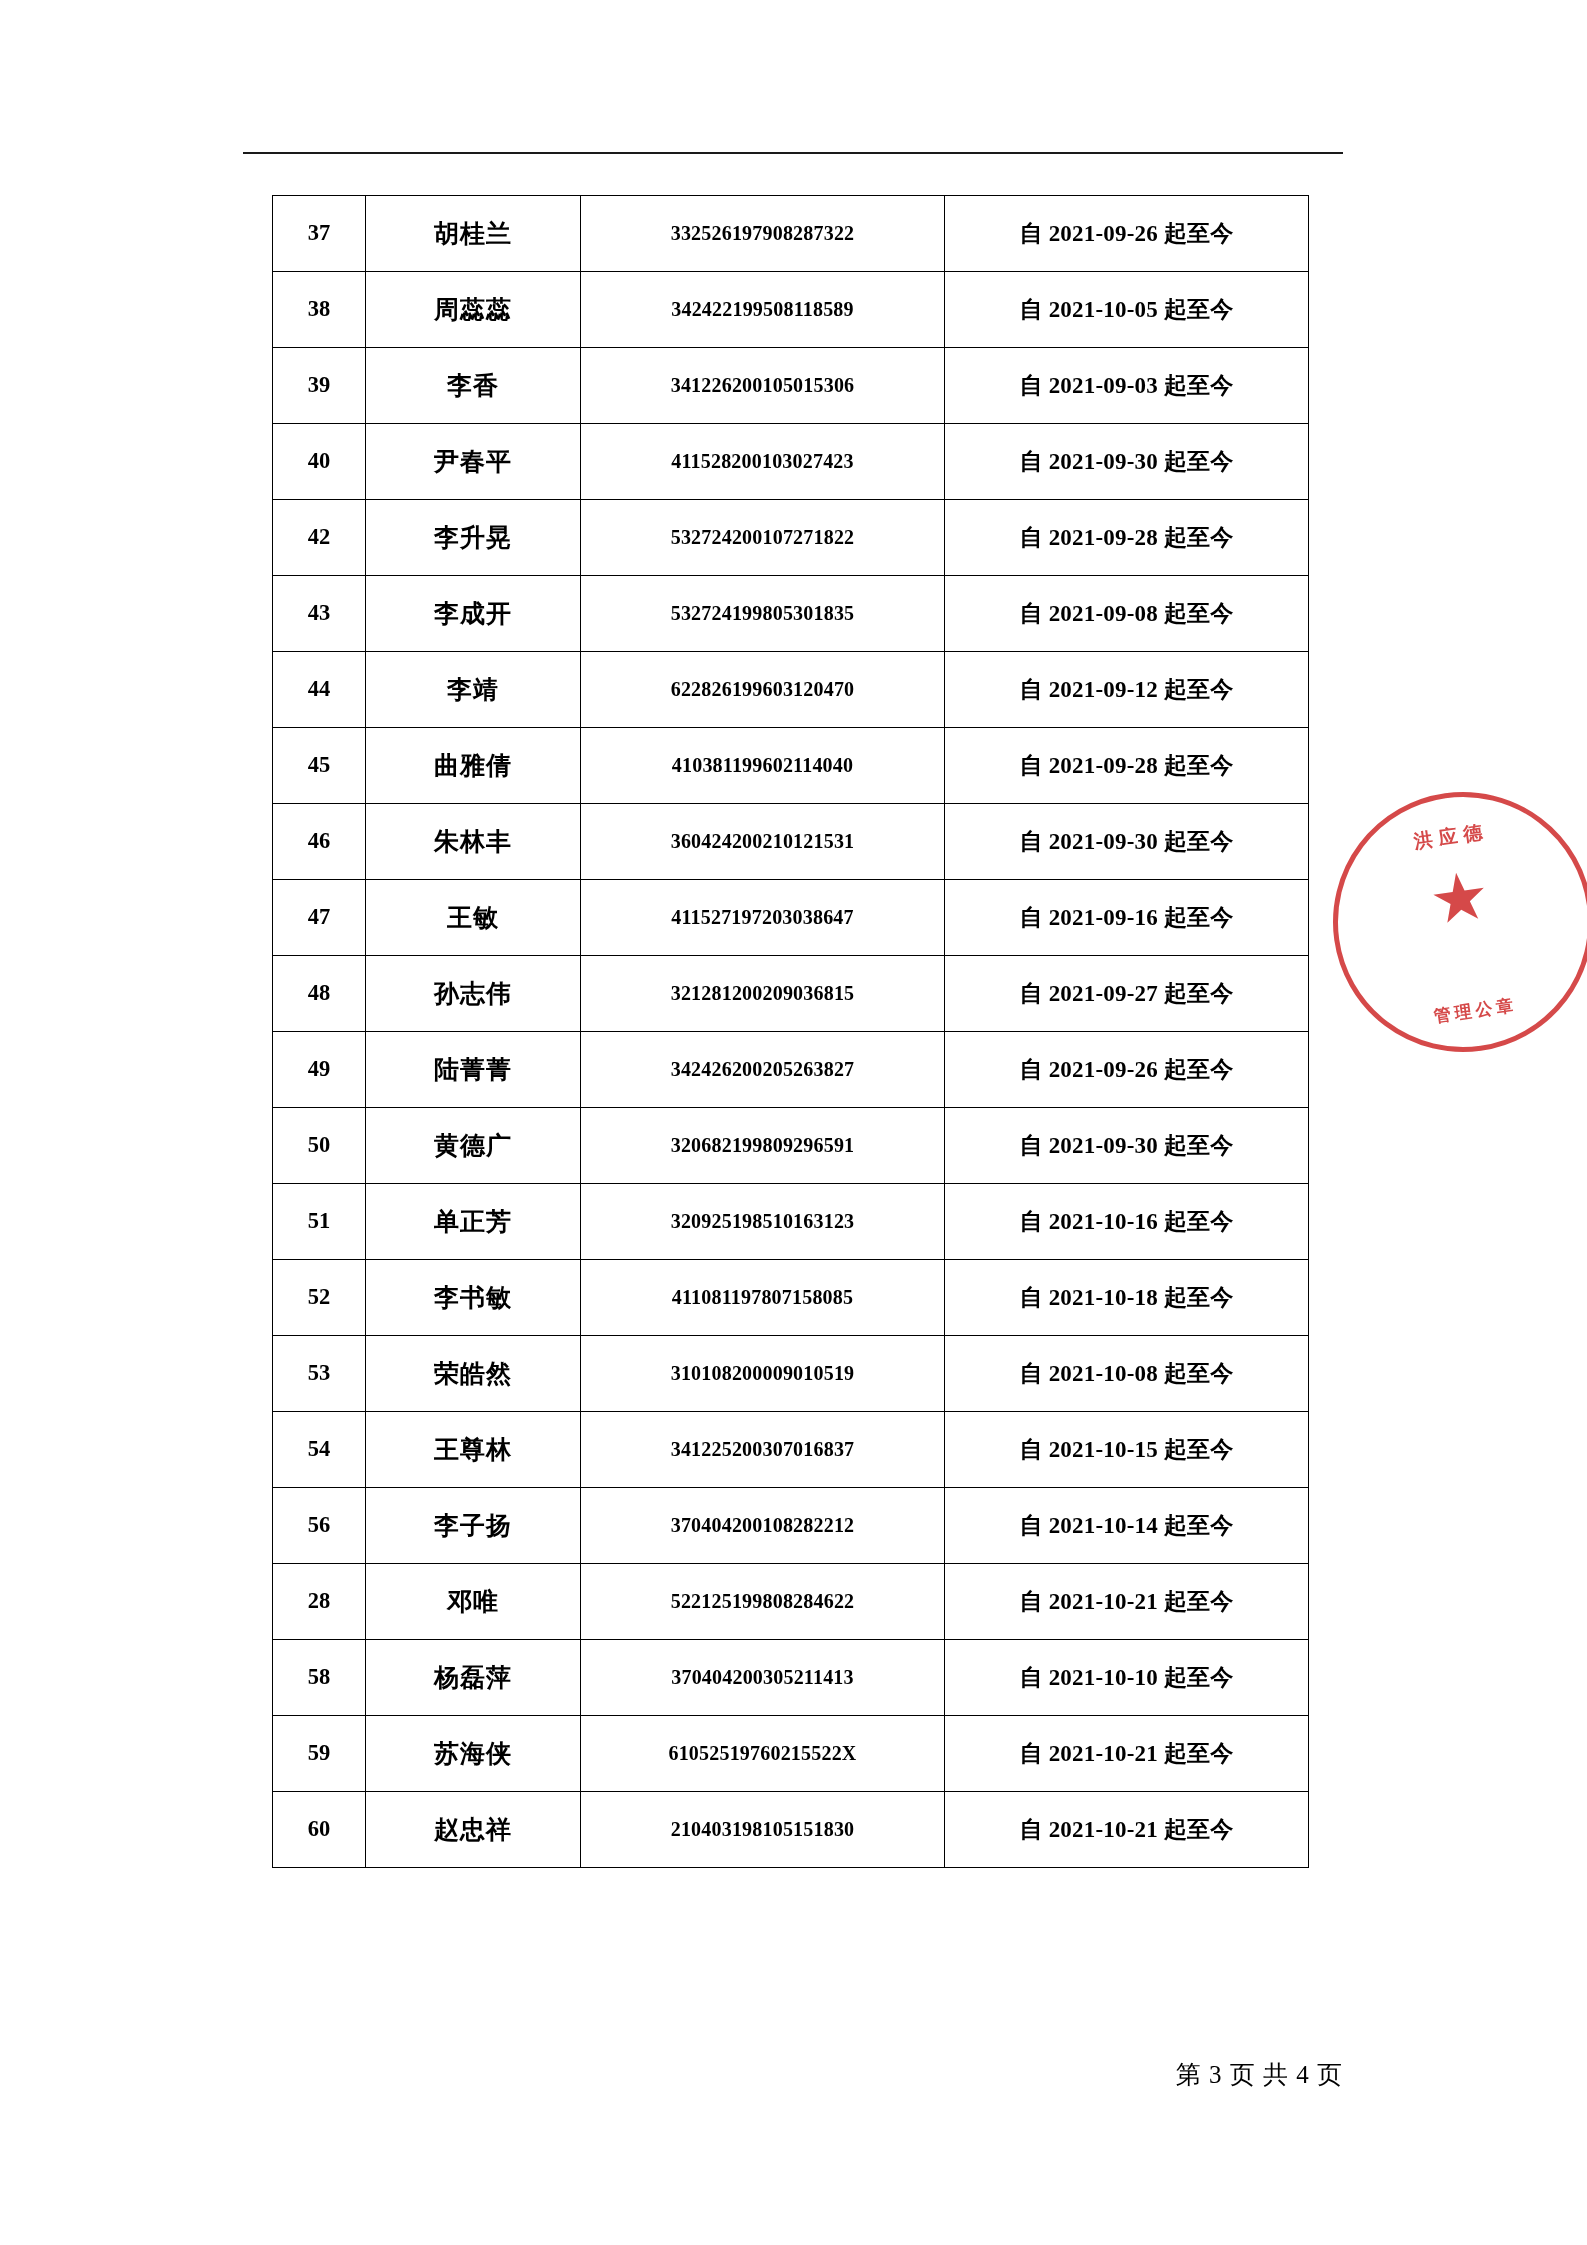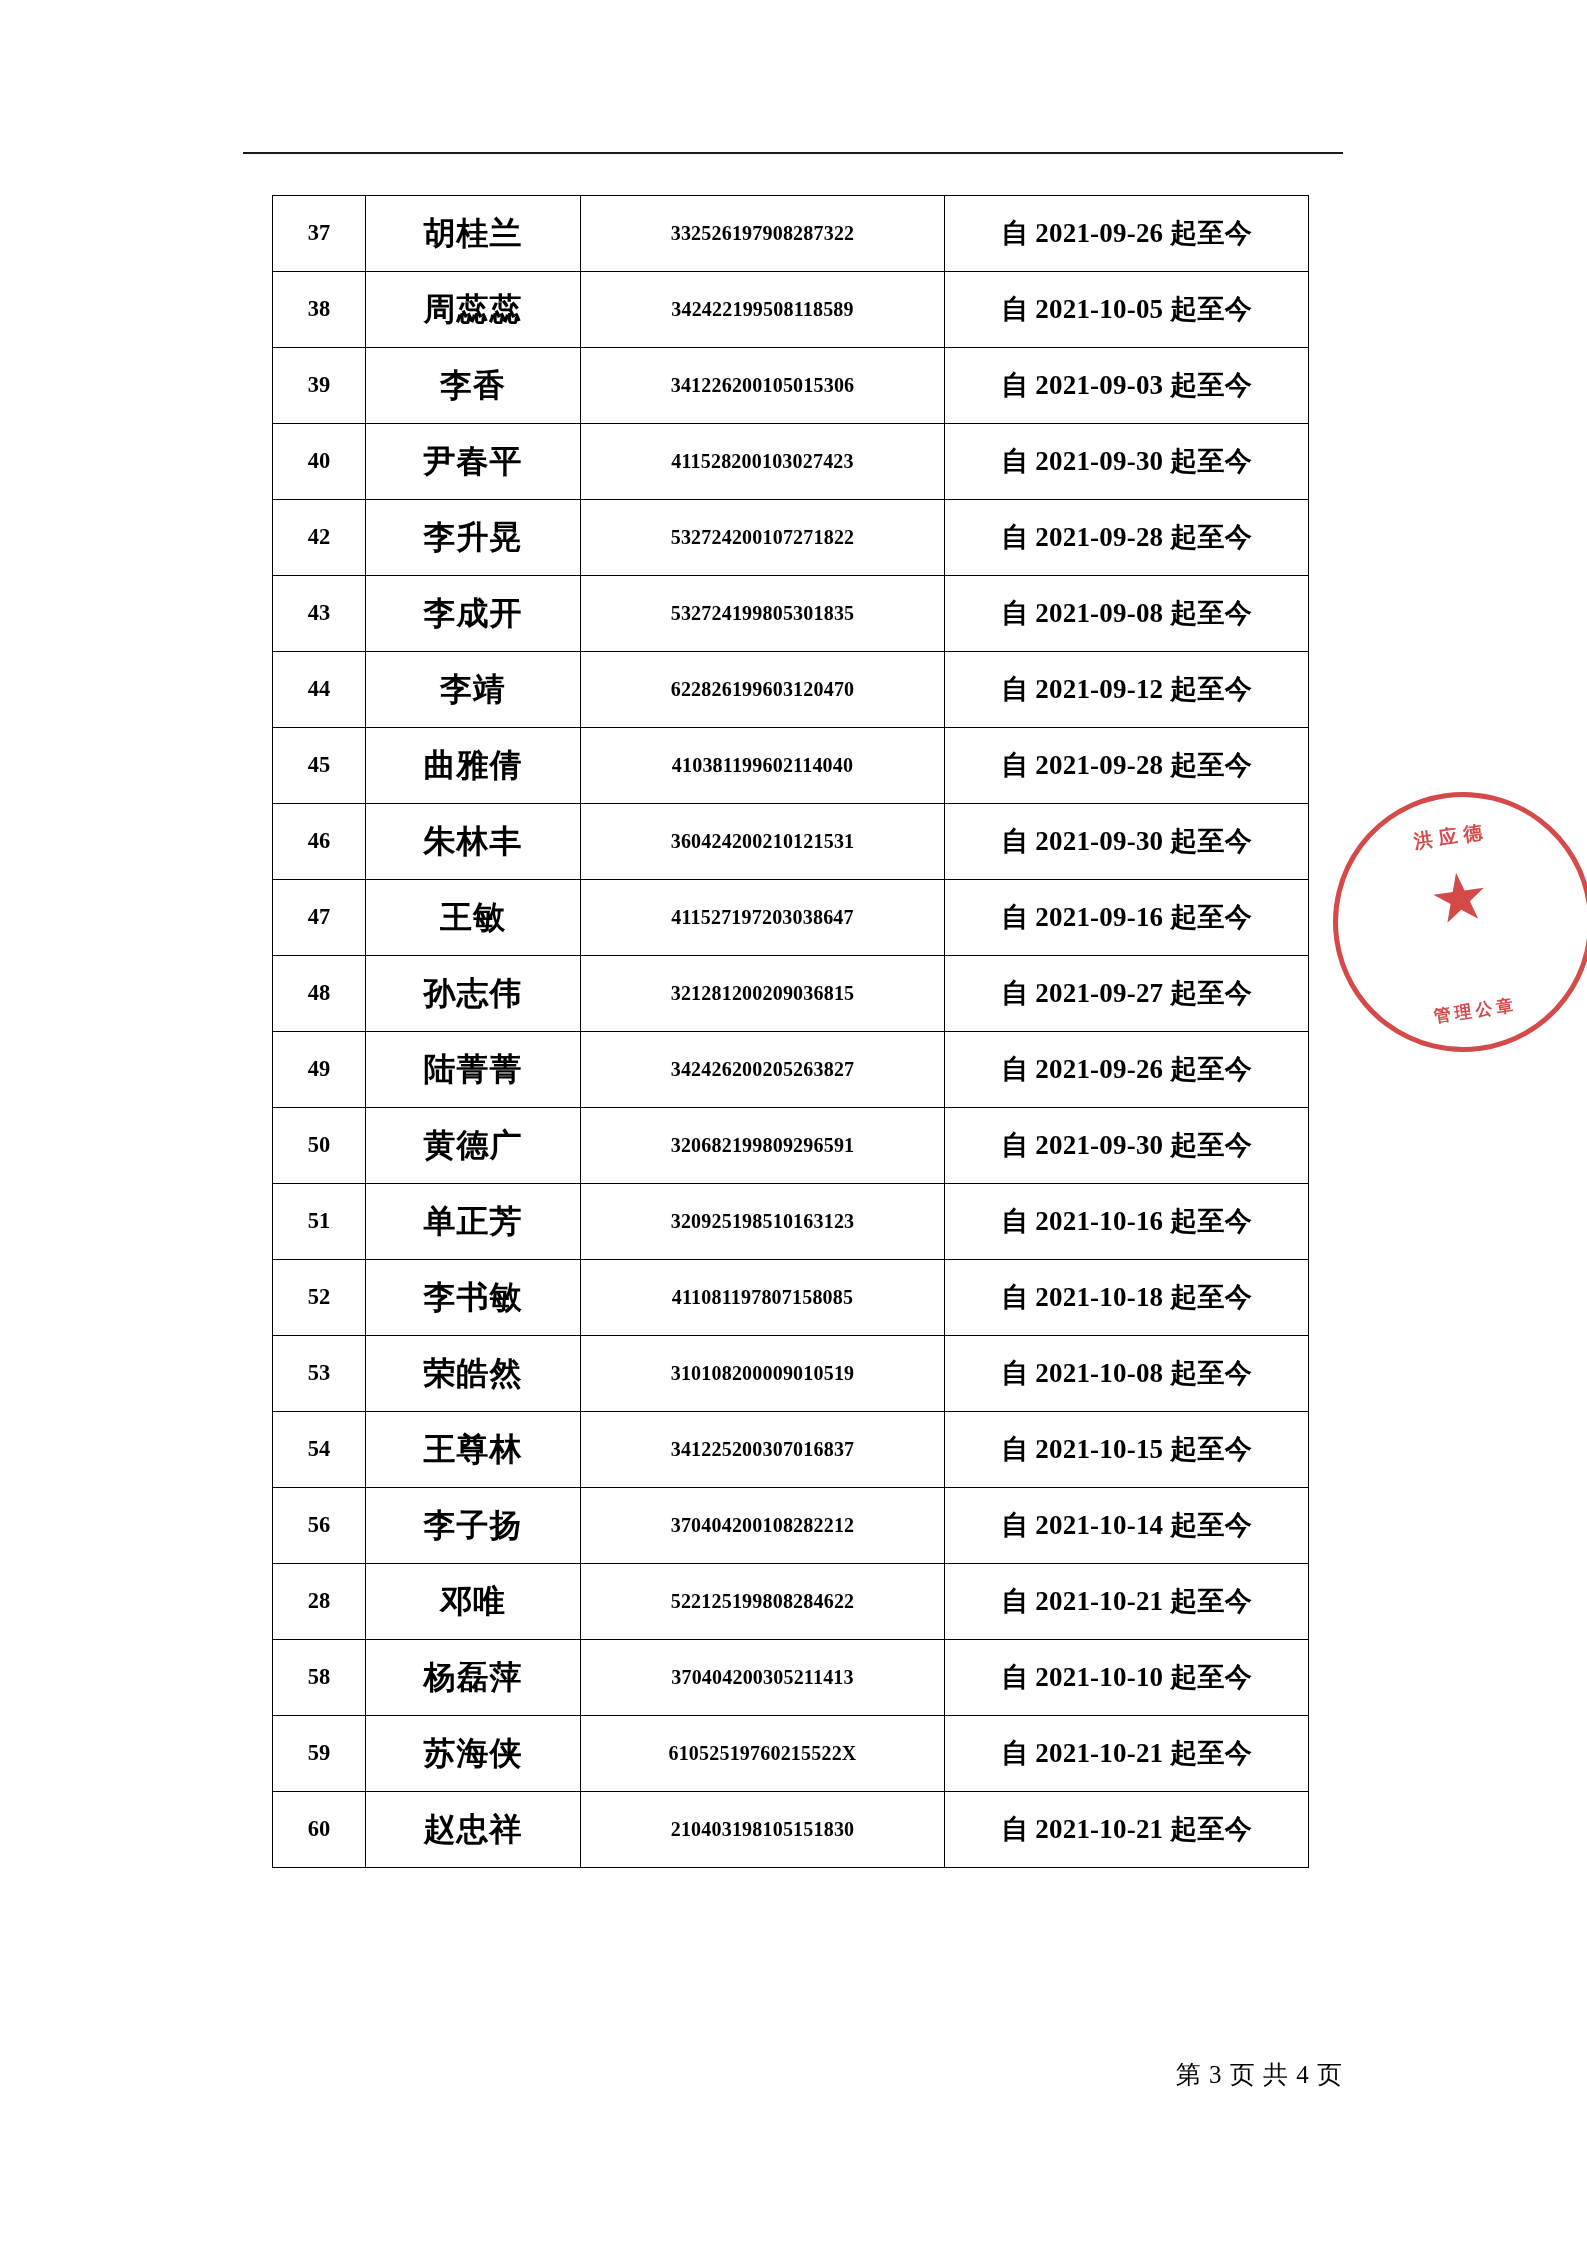--- a/index.html
+++ b/index.html
@@ -50,23 +50,23 @@
     border: 1.6px solid #000000;
     height: 75px;
     text-align: center;
     vertical-align: middle;
     font-weight: bold;
     font-size: 23px;
     line-height: 1.35;
     padding: 0 4px;
   }
   table.roster td.col-idx { width: 84px; font-size: 22.5px; }
-  table.roster td.col-name { width: 206px; font-size: 32px; letter-spacing: 1px; }
+  table.roster td.col-name { width: 206px; font-size: 25px; letter-spacing: 1px; }
   table.roster td.col-id { width: 355px; font-size: 20px; letter-spacing: 0.2px; }
-  table.roster td.col-period { width: 355px; font-size: 27px; letter-spacing: 0.2px; }
+  table.roster td.col-period { width: 355px; font-size: 23px; letter-spacing: 0.2px; }
 
   
   .seal {
     position: absolute;
     left: 1458px;
     top: 905px;
     width: 250px;
     height: 250px;
     margin-left: -125px;
     margin-top: -125px;

